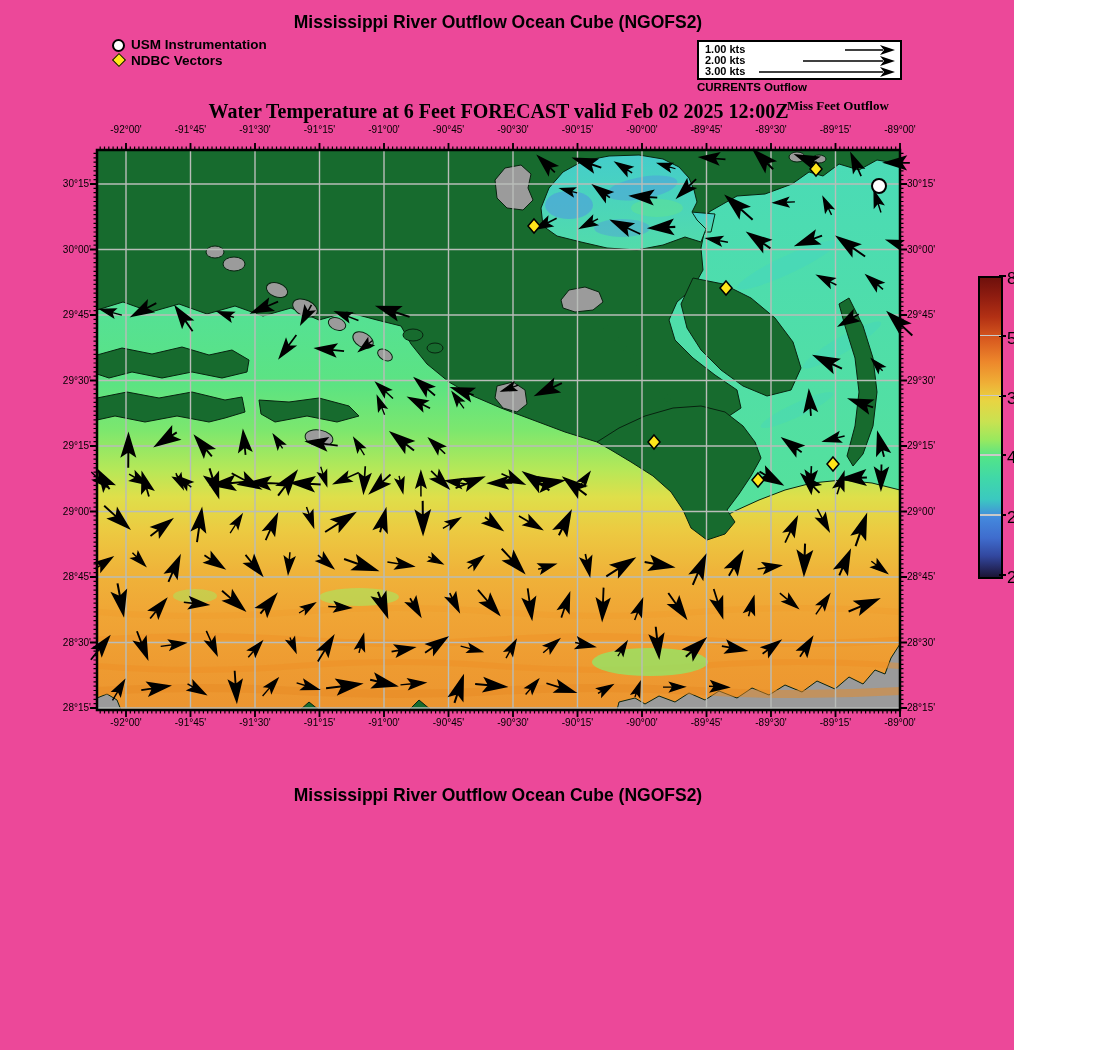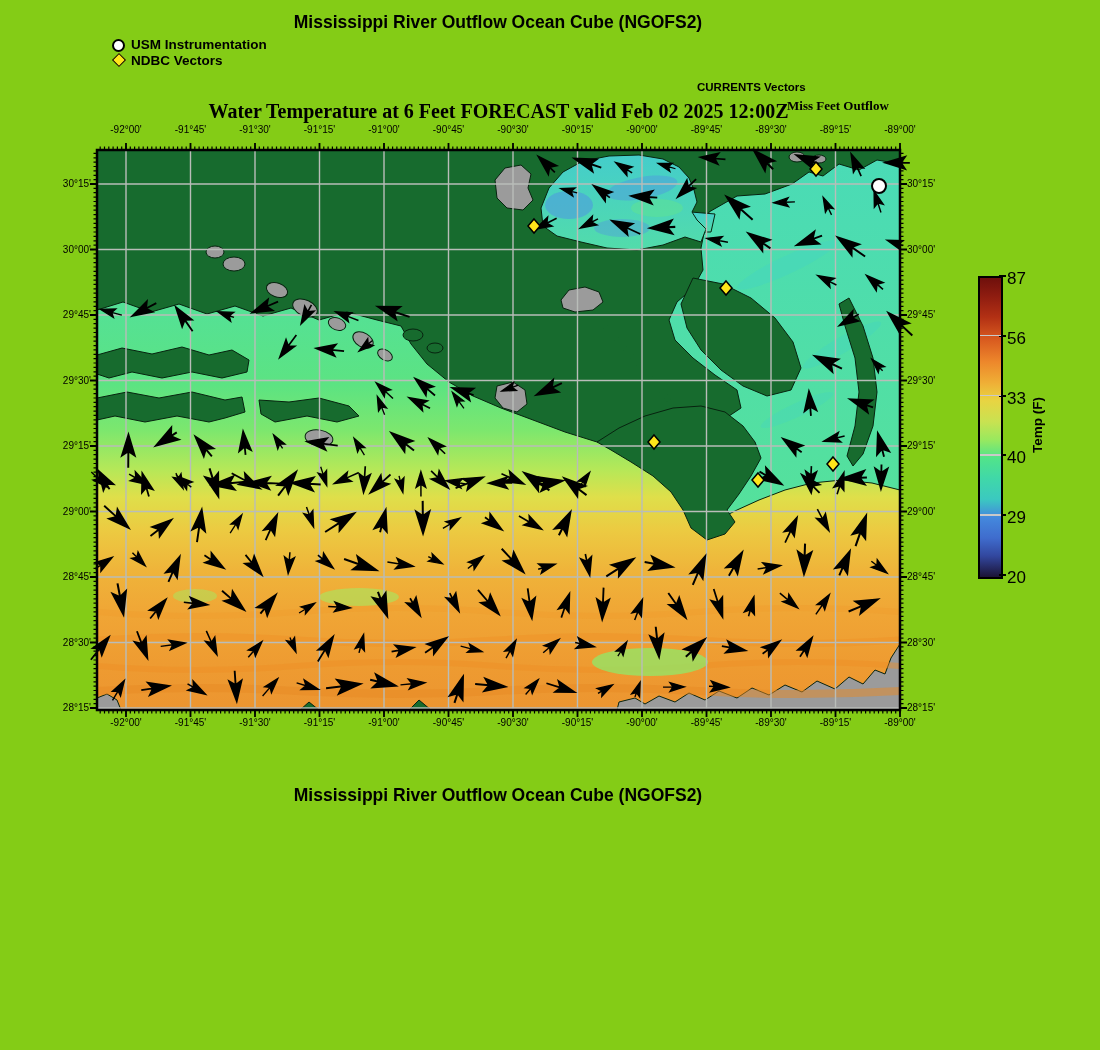--- a/index.html
+++ b/index.html
@@ -1,16 +1,16 @@
 <!DOCTYPE html>
 <html style="--land: #176b2e; --coast: #07230f; --grid: #b9bdb9; --gray: #9b9b9b; --station: #ffe61a; --frame: #000000; --arrow: #000000;"><head>
 <meta charset="utf-8">
 <style>
   html,body{margin:0;padding:0;background:#fff;}
-  #stage{position:relative;width:1100px;height:1050px;background:#84cc16;overflow:hidden;
+  #stage{position:relative;width:1014px;height:1050px;background:#ec4899;overflow:hidden;
          font-family:"Liberation Sans",sans-serif;color:#000;}
   .abs{position:absolute;}
   .title{font-size:17.5px;font-weight:bold;text-align:center;}
   .serif{font-family:"Liberation Serif",serif;}
   .ticklabel{position:absolute;font-size:10px;white-space:nowrap;}
   .legend-label{position:absolute;font-size:13.5px;font-weight:bold;line-height:14px;white-space:nowrap;}
   .vl-label{position:absolute;font-size:11px;font-weight:bold;line-height:11px;}
   #vector-legend-box{position:absolute;border:2.5px solid #000;background:#fff;}
   #currents-caption{position:absolute;font-size:11.5px;font-weight:bold;}
   #subtitle{position:absolute;font-size:20px;font-weight:bold;text-align:center;}
@@ -28,21 +28,34 @@
 
 <div id="stage">
 
   <div class="abs title" style="left:98px;top:12px;width:800px;">Mississippi River Outflow Ocean Cube (NGOFS2)</div>
 
   <div class="abs" style="left:112px;top:39px;width:13px;height:13px;border:2px solid #000;border-radius:50%;background:#fff;box-sizing:border-box;"></div>
   <div class="legend-label" style="left:131px;top:38px;">USM Instrumentation</div>
   <div class="abs" style="left:114px;top:55px;width:10px;height:10px;background:#ffe61a;border:1.5px solid #000;transform:rotate(45deg);box-sizing:border-box;"></div>
   <div class="legend-label" style="left:131px;top:54px;">NDBC Vectors</div>
 
-  <div id="currents-caption" style="left:697px;top:81px;">CURRENTS Vectors</div>
+  <div id="vector-legend-box" style="left:697px;top:40px;width:201px;height:36px;">
+    <div class="vl-label" style="left:6px;top:2px;">1.00 kts</div>
+    <div class="vl-label" style="left:6px;top:13px;">2.00 kts</div>
+    <div class="vl-label" style="left:6px;top:24px;">3.00 kts</div>
+    <svg id="vl-arrows" width="201" height="36" style="position:absolute;left:0;top:0;">
+        <line x1="146" y1="8" x2="184" y2="8" stroke="#000" stroke-width="1.3"></line>
+        <path d="M196,8 L181,3 L185,8 L181,13 Z" fill="#000"></path>
+        <line x1="104" y1="19" x2="184" y2="19" stroke="#000" stroke-width="1.3"></line>
+        <path d="M196,19 L181,14 L185,19 L181,24 Z" fill="#000"></path>
+        <line x1="60" y1="30" x2="184" y2="30" stroke="#000" stroke-width="1.3"></line>
+        <path d="M196,30 L181,25 L185,30 L181,35 Z" fill="#000"></path>
+      </svg>
+  </div>
+  <div id="currents-caption" style="left:697px;top:81px;">CURRENTS Outflow</div>
 
   <div id="subtitle" class="serif" style="left:97px;top:100px;width:803px;">Water Temperature at 6 Feet FORECAST valid Feb 02 2025 12:00Z</div>
   <div id="annotation" class="serif" style="left:787px;top:98px;">Miss Feet Outflow</div>
 
   <div id="map-wrap">
     <svg id="map" width="803" height="560" viewBox="0 0 803 560" style="overflow:visible">
       <defs id="dyn-defs">
           <linearGradient id="gulfG" x1="0" y1="0" x2="0" y2="1">
             <stop offset="0" stop-color="#46dab2"></stop>
             <stop offset="0.18" stop-color="#4fdfa4"></stop>

